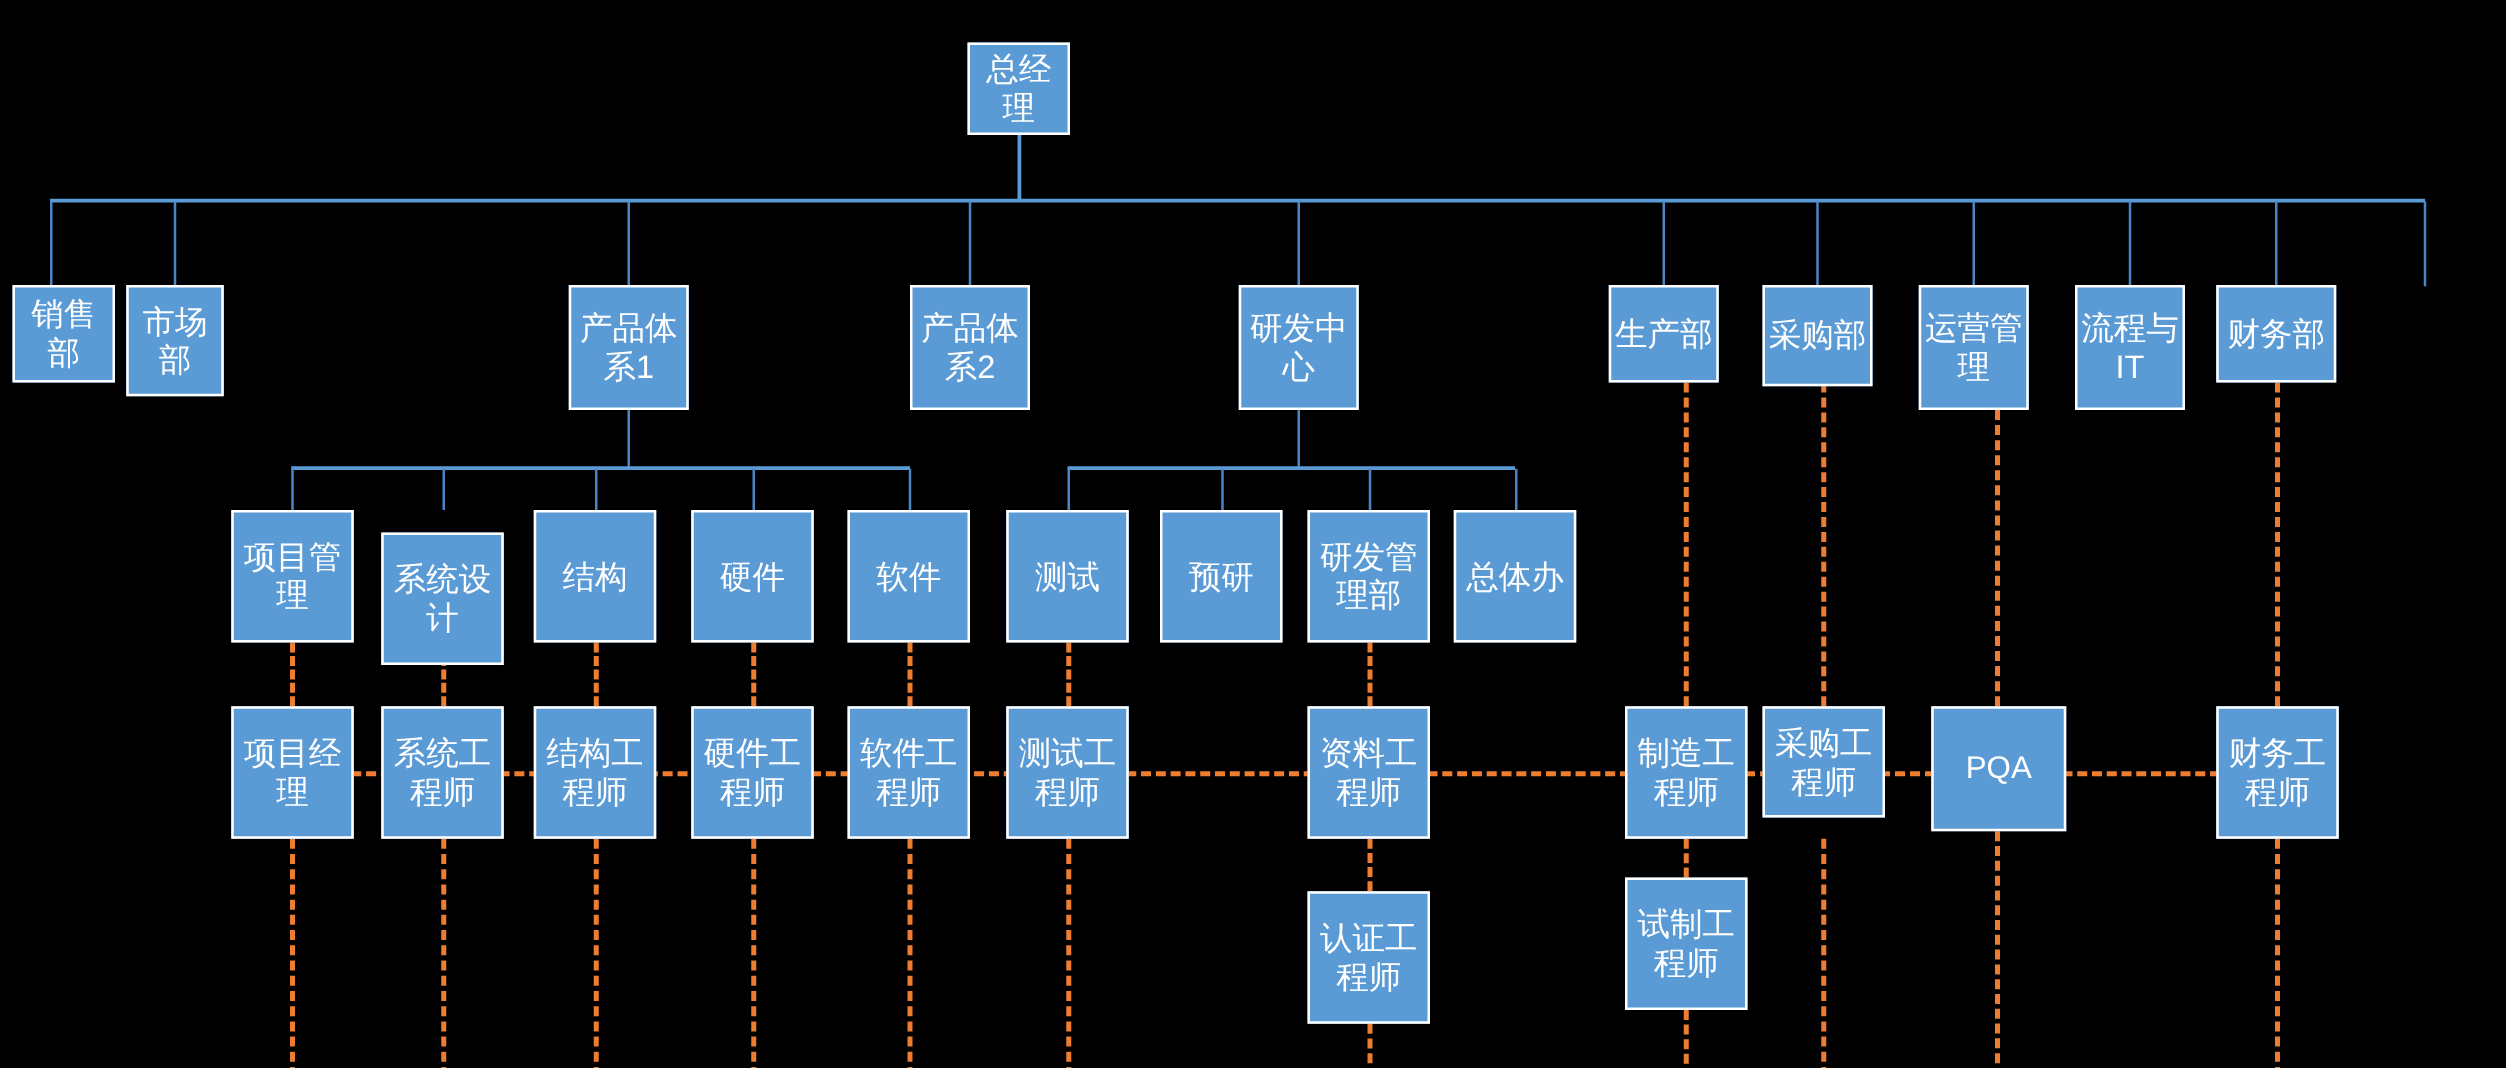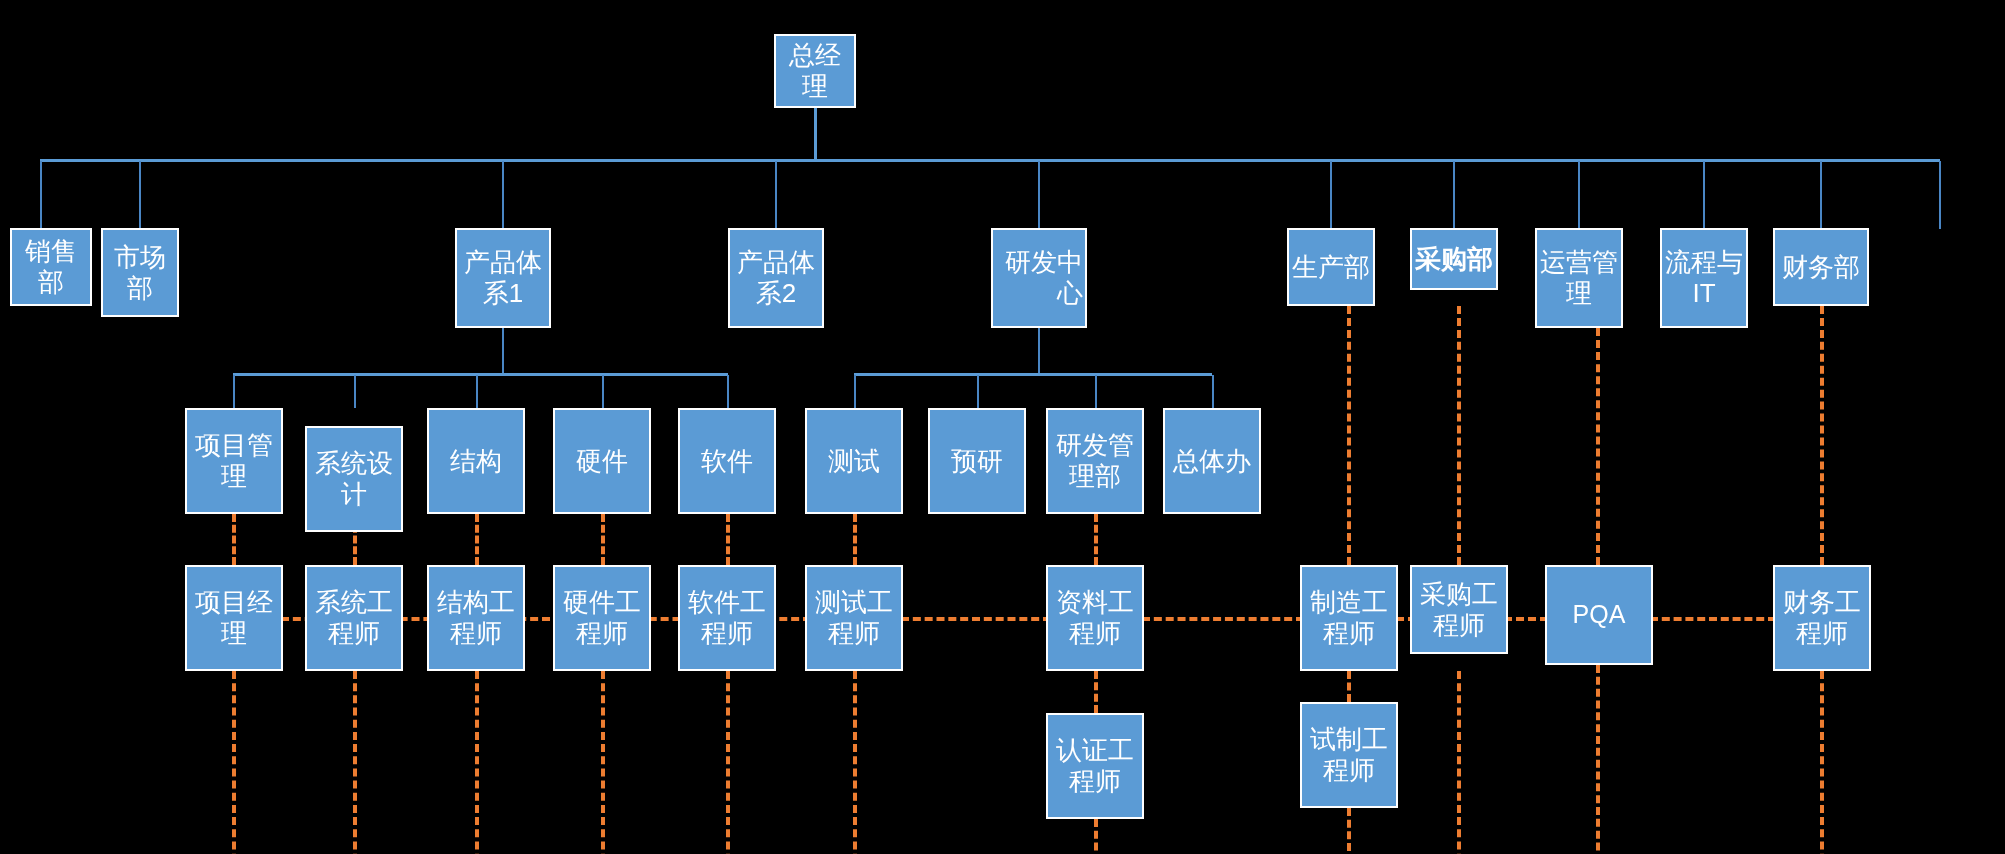--- a/index.html
+++ b/index.html
@@ -74,23 +74,23 @@
   <div class="conn v thin" style="left:1453px;top:129px;height:68px;"></div>
   <div class="conn v thin" style="left:1578px;top:129px;height:68px;"></div>
   <div class="conn v thin" style="left:1703px;top:129px;height:68px;"></div>
   <div class="conn v thin" style="left:1820px;top:129px;height:68px;"></div>
   <div class="conn v thin" style="left:1939px;top:129px;height:68px;"></div>
 
   <div class="node" style="left:10px;top:196px;width:82px;height:78px;">销售部</div>
   <div class="node" style="left:101px;top:196px;width:78px;height:89px;">市场部</div>
   <div class="node" style="left:455px;top:196px;width:96px;height:100px;">产品体系1</div>
   <div class="node" style="left:728px;top:196px;width:96px;height:100px;">产品体系2</div>
-  <div class="node" style="left:991px;top:196px;width:96px;height:100px;text-align:right;">研发中心</div>
+  <div class="node" style="left:991px;top:196px;width:96px;height:100px;">研发中心</div>
   <div class="node" style="left:1287px;top:196px;width:88px;height:78px;">生产部</div>
-  <div class="node" style="left:1410px;top:196px;width:88px;height:62px;font-weight:bold;">采购部</div>
+  <div class="node" style="left:1410px;top:196px;width:88px;height:81px;">采购部</div>
   <div class="node" style="left:1535px;top:196px;width:88px;height:100px;">运营管理</div>
   <div class="node" style="left:1660px;top:196px;width:88px;height:100px;">流程与IT</div>
   <div class="node" style="left:1773px;top:196px;width:96px;height:78px;">财务部</div>
 
   <div class="conn v thin" style="left:502px;top:296px;height:46px;"></div>
   <div class="conn h" style="left:233px;top:341px;width:495px;height:3px;"></div>
   <div class="conn v thin" style="left:233px;top:343px;height:33px;"></div>
   <div class="conn v thin" style="left:354px;top:343px;height:33px;"></div>
   <div class="conn v thin" style="left:476px;top:343px;height:33px;"></div>
   <div class="conn v thin" style="left:602px;top:343px;height:33px;"></div>

